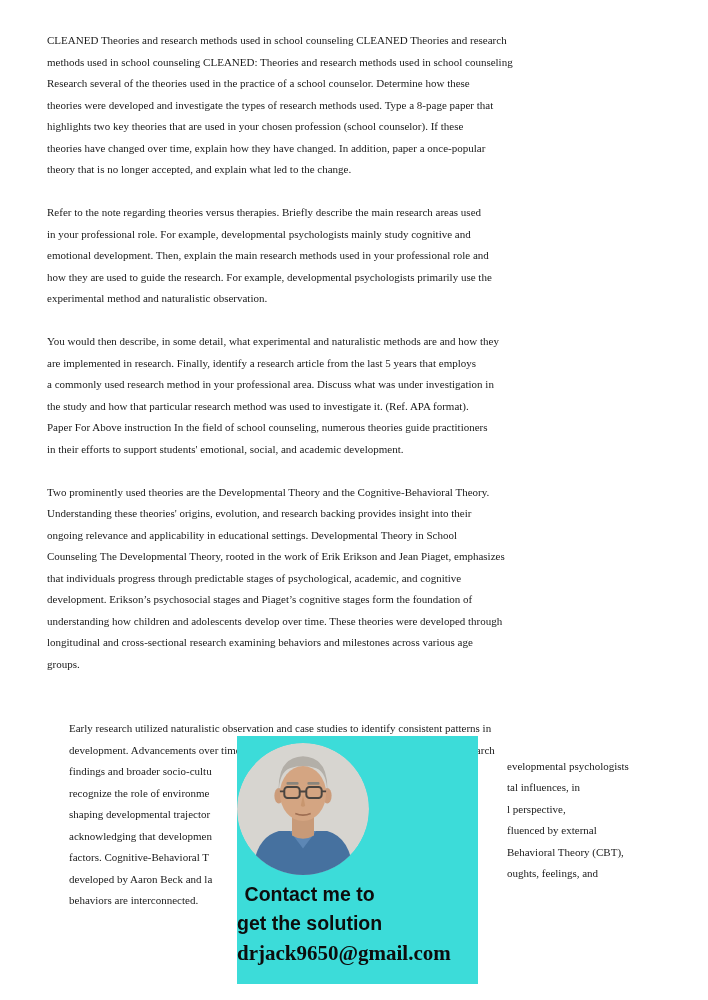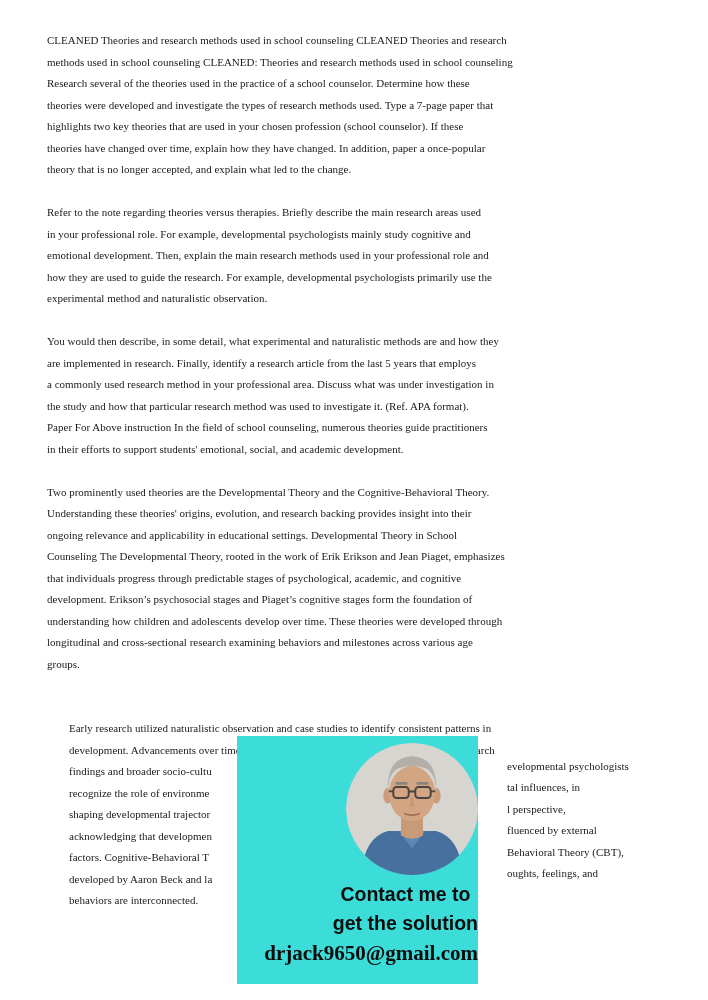--- a/index.html
+++ b/index.html
@@ -37,21 +37,21 @@
   }
   .card {
     position: absolute;
     left: 237px;
     top: 736px;
     width: 241px;
     height: 248px;
     background: #3cdcd9;
     display: flex;
     flex-direction: column;
-    align-items: flex-end;
+    align-items: flex-start;
     padding-top: 7px;
   }
   .photo {
     width: 132px;
     height: 132px;
     border-radius: 50%;
     overflow: hidden;
     flex: 0 0 auto;
   }
   .photo svg { display: block; width: 132px; height: 132px; }
@@ -76,21 +76,21 @@
 </head>
 <body>
 
 <div class="page">
   <div class="doc">
 
     <div class="para">
       <div class="line">CLEANED Theories and research methods used in school counseling CLEANED Theories and research</div>
       <div class="line">methods used in school counseling CLEANED: Theories and research methods used in school counseling</div>
       <div class="line">Research several of the theories used in the practice of a school counselor. Determine how these</div>
-      <div class="line">theories were developed and investigate the types of research methods used. Type a 7-page paper that</div>
+      <div class="line">theories were developed and investigate the types of research methods used. Type a 8-page paper that</div>
       <div class="line">highlights two key theories that are used in your chosen profession (school counselor). If these</div>
       <div class="line">theories have changed over time, explain how they have changed. In addition, paper a once-popular</div>
       <div class="line">theory that is no longer accepted, and explain what led to the change.</div>
     </div>
 
     <div class="para">
       <div class="line">Refer to the note regarding theories versus therapies. Briefly describe the main research areas used</div>
       <div class="line">in your professional role. For example, developmental psychologists mainly study cognitive and</div>
       <div class="line">emotional development. Then, explain the main research methods used in your professional role and</div>
       <div class="line">how they are used to guide the research. For example, developmental psychologists primarily use the</div>

